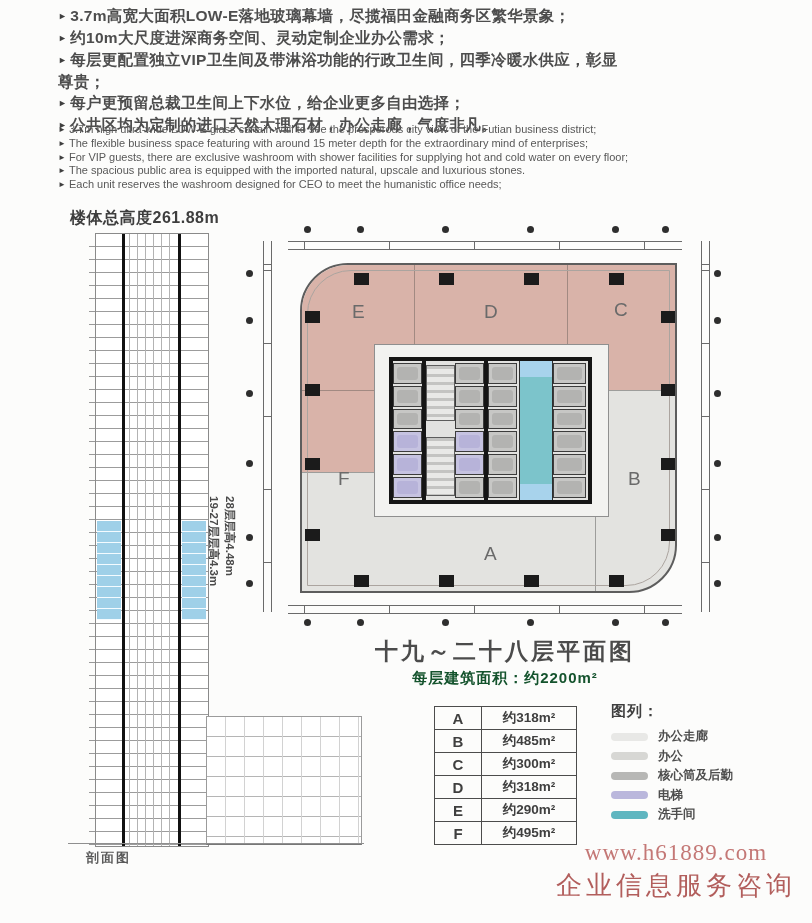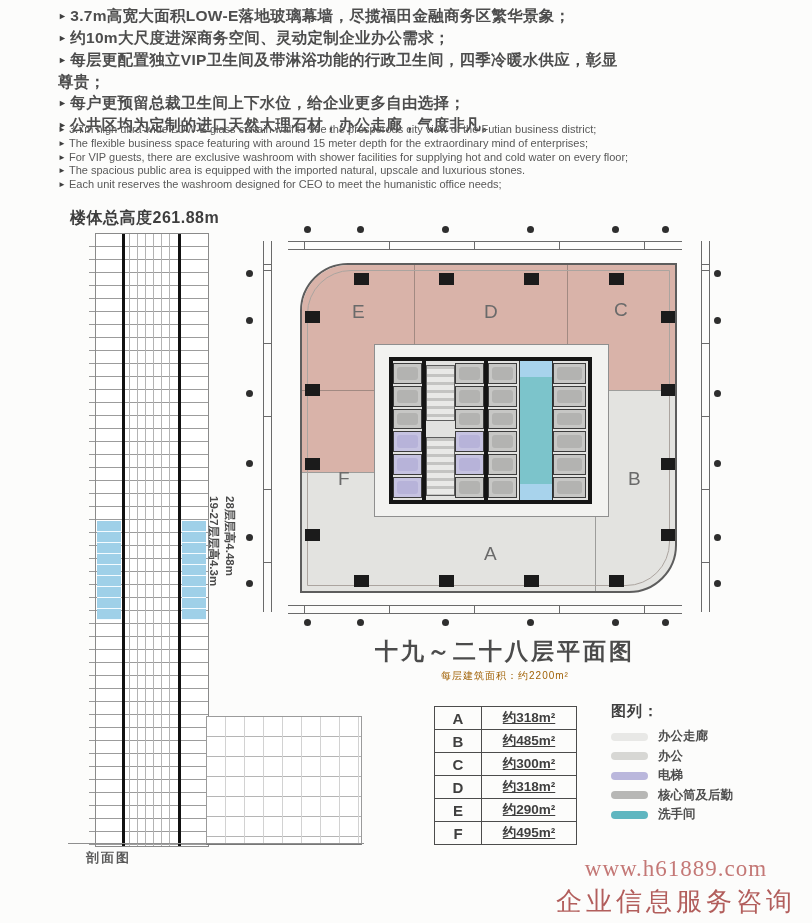--- a/index.html
+++ b/index.html
@@ -60,37 +60,37 @@
 
   
   .dimh{height:7px;border-top:1px solid #6a6a6a;border-bottom:1px solid #6a6a6a;
       background:repeating-linear-gradient(to right,#6a6a6a 0 1px,transparent 1px 85px);background-position:16px 0;}
   .dimv{width:7px;border-left:1px solid #6a6a6a;border-right:1px solid #6a6a6a;
       background:repeating-linear-gradient(to bottom,#6a6a6a 0 1px,transparent 1px 73px);background-position:0 29px;}
   .bub{position:absolute;width:7px;height:7px;border-radius:50%;background:#2e2e2e;}
 
   
   .plan-title{left:330px;top:636px;width:350px;text-align:center;font-size:23px;font-weight:700;color:#4b4b4b;letter-spacing:3px;}
-  .plan-subtitle{left:330px;top:669px;width:350px;text-align:center;font-size:10px;font-weight:400;color:#a16207;letter-spacing:1px;}
+  .plan-subtitle{left:330px;top:669px;width:350px;text-align:center;font-size:15px;font-weight:700;color:#14532d;letter-spacing:1px;}
 
   
   .area-table{left:434px;top:706px;border-collapse:collapse;}
   .area-table td{border:1.5px solid #4c4c4c;height:20px;text-align:center;font-weight:600;color:#3f3f3f;}
   .area-table td.z{width:44px;font-size:15px;}
-  .area-table td.a{width:92px;font-size:13.5px;text-decoration:underline;}
+  .area-table td.a{width:92px;font-size:13.5px;}
 
   
   .legend{left:611px;top:702px;width:170px;}
   .legend-title{font-size:15px;font-weight:700;color:#3f3f3f;margin-bottom:6px;letter-spacing:1px;}
   .legend-row{display:flex;align-items:center;height:19.5px;}
   .swatch{width:37px;height:8px;border-radius:4px;margin-right:10px;flex:0 0 auto;}
   .legend-label{font-size:12.5px;font-weight:600;color:#4e4e4e;}
 
   
-  .wm{left:556px;top:840px;width:240px;text-align:center;font-family:"Liberation Serif",serif;margin-top:16px;}
+  .wm{left:556px;top:840px;width:240px;text-align:center;font-family:"Liberation Serif",serif;}
   .wm-url{font-size:23px;color:#c47876;letter-spacing:1px;}
   .wm-cn{font-size:26px;color:#b25e5c;letter-spacing:4px;margin-top:2px;}
 </style>
 </head>
 <body>
 
 <ul class="abs cn-list">
   <li><span class="arr">►</span><span>3.7m高宽大面积LOW-E落地玻璃幕墙，尽揽福田金融商务区繁华景象；</span></li>
   <li><span class="arr">►</span><span>约10m大尺度进深商务空间、灵动定制企业办公需求；</span></li>
   <li><span class="arr">►</span><span>每层更配置独立VIP卫生间及带淋浴功能的行政卫生间，四季冷暖水供应，彰显尊贵；</span></li>
@@ -277,26 +277,26 @@
   <div class="legend-title">图列：</div>
   <div class="legend-row">
       <span class="swatch" style="background-color: rgb(232, 232, 230);"></span>
       <span class="legend-label">办公走廊</span>
     </div>
   <div class="legend-row">
       <span class="swatch" style="background-color: rgb(215, 215, 212);"></span>
       <span class="legend-label">办公</span>
     </div>
   <div class="legend-row">
+      <span class="swatch" style="background-color: rgb(183, 183, 181);"></span>
+      <span class="legend-label">核心筒及后勤</span>
+    </div>
+  <div class="legend-row">
       <span class="swatch" style="background-color: rgb(186, 183, 220);"></span>
       <span class="legend-label">电梯</span>
-    </div>
-  <div class="legend-row">
-      <span class="swatch" style="background-color: rgb(183, 183, 181);"></span>
-      <span class="legend-label">核心筒及后勤</span>
     </div>
   <div class="legend-row">
       <span class="swatch" style="background-color: rgb(95, 182, 192);"></span>
       <span class="legend-label">洗手间</span>
     </div>
 </div>
 
 <div class="abs wm">
   <div class="wm-url">www.h61889.com</div>
   <div class="wm-cn">企业信息服务咨询</div>

